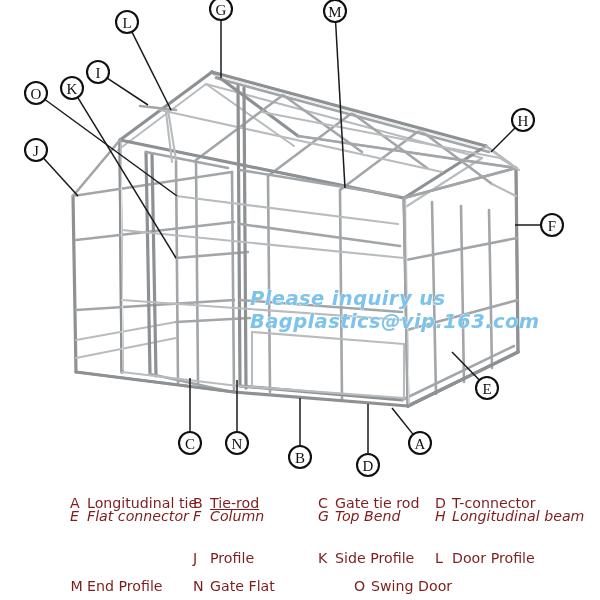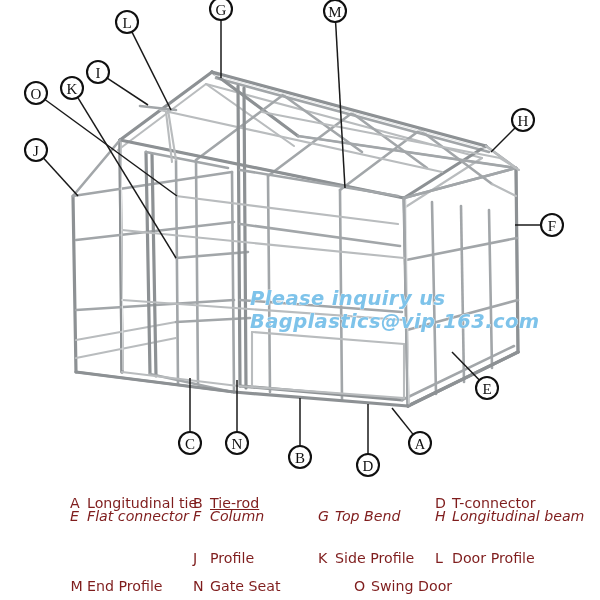--- a/index.html
+++ b/index.html
@@ -307,33 +307,34 @@
           <text class="marker-letter" x="190" y="443.5">C</text>
         </g>
       </g>
 
   </svg>
 
   <div id="legend">
       <div class="legend-row" style="top: 14px;">
         <div class="legend-cell" style="left: 70px;"><span class="legend-key">A</span><span>Longitudinal tie</span></div>
         <div class="legend-cell" style="left: 193px; text-decoration: underline;"><span class="legend-key">B</span><span>Tie-rod</span></div>
+        <div class="legend-cell" style="left: 318px;"><span class="legend-key">C</span><span>Gate tie rod</span></div>
         <div class="legend-cell" style="left: 435px;"><span class="legend-key">D</span><span>T-connector</span></div>
       </div>
       <div class="legend-row" style="top: 27px; font-style: italic;">
         <div class="legend-cell" style="left: 70px;"><span class="legend-key">E</span><span>Flat connector</span></div>
         <div class="legend-cell" style="left: 193px;"><span class="legend-key">F</span><span>Column</span></div>
         <div class="legend-cell" style="left: 318px;"><span class="legend-key">G</span><span>Top Bend</span></div>
         <div class="legend-cell" style="left: 435px;"><span class="legend-key">H</span><span>Longitudinal beam</span></div>
       </div>
       <div class="legend-row" style="top: 69px;">
         <div class="legend-cell" style="left: 193px;"><span class="legend-key">J</span><span>Profile</span></div>
         <div class="legend-cell" style="left: 318px;"><span class="legend-key">K</span><span>Side Profile</span></div>
         <div class="legend-cell" style="left: 435px;"><span class="legend-key">L</span><span>Door Profile</span></div>
       </div>
       <div class="legend-row" style="top: 96.5px;">
         <div class="legend-cell" style="left: 70px; text-align: center;"><span class="legend-key">M</span><span>End Profile</span></div>
-        <div class="legend-cell" style="left: 193px;"><span class="legend-key">N</span><span>Gate Seat</span></div>
+        <div class="legend-cell" style="left: 193px;"><span class="legend-key">N</span><span>Gate Flat</span></div>
         <div class="legend-cell" style="left: 318px; margin-left: 36px;"><span class="legend-key">O</span><span>Swing Door</span></div>
       </div>
     </div>
 
 </div>
 
 </body></html>

